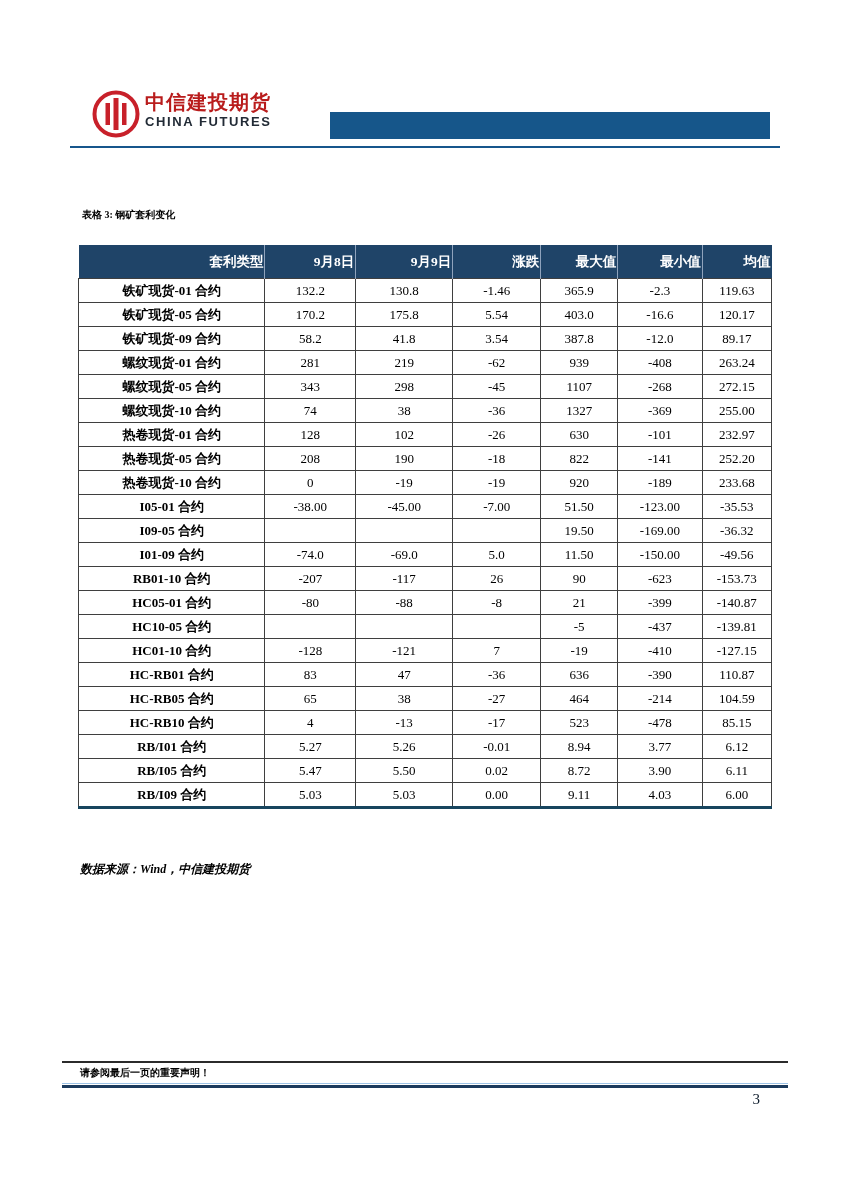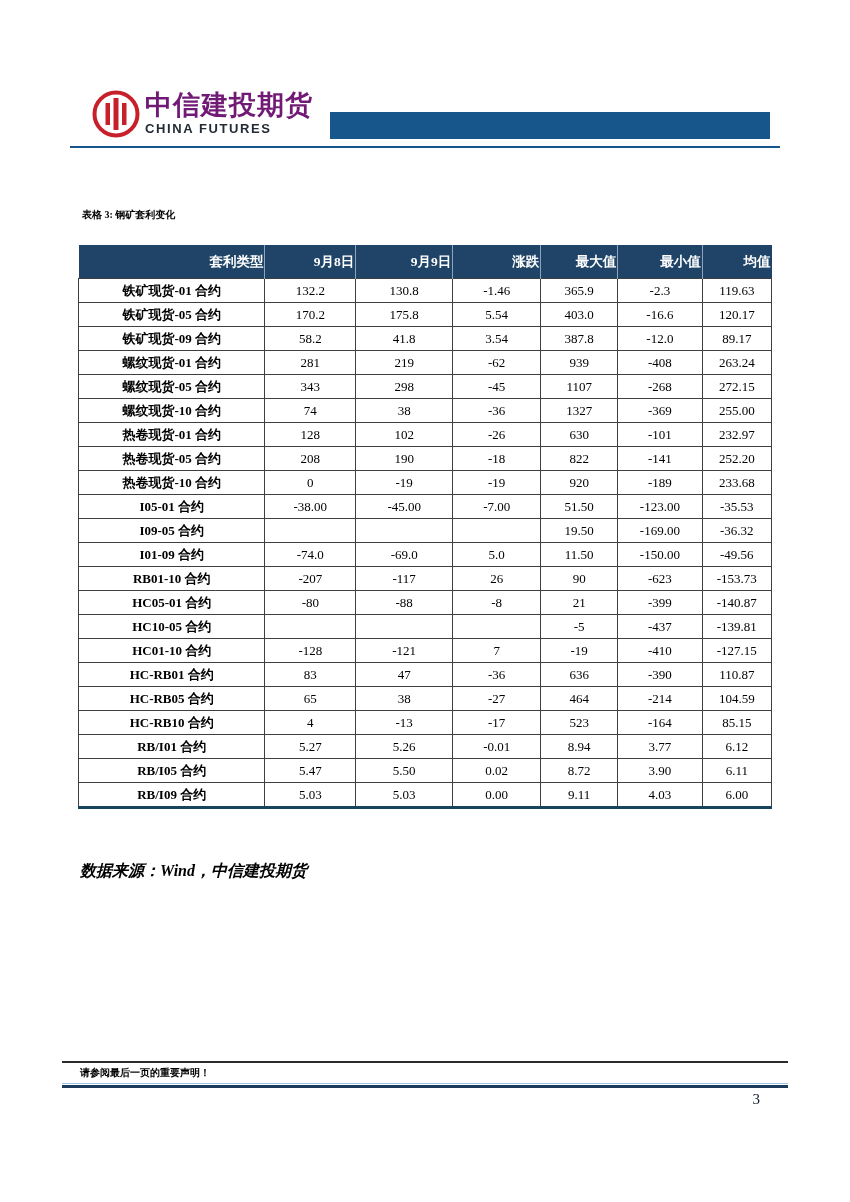--- a/index.html
+++ b/index.html
@@ -13,21 +13,21 @@
   }
   .page{position:absolute;inset:0;}
 
   
   .logo-circle{
     position:absolute;left:92px;top:90px;width:48px;height:48px;
   }
   .brand{position:absolute;left:145px;top:92px;line-height:1;}
   .brand-cn{
     font-family:"Liberation Sans","DejaVu Sans",sans-serif;
-    font-weight:bold;font-size:27px;letter-spacing:1px;color:#701a75;
+    font-weight:bold;font-size:20px;letter-spacing:1px;color:#b91c1c;
   }
   .brand-en{
     font-family:"Liberation Sans","DejaVu Sans",sans-serif;
     font-weight:bold;font-size:13px;letter-spacing:1.6px;color:#222b36;
     margin-top:3px;
   }
   .header-bar{
     position:absolute;left:330px;top:112px;width:440px;height:27px;
     background:#16568A;
   }
@@ -62,21 +62,21 @@
   table.data tbody td{
     height:23px;text-align:center;vertical-align:middle;
     border:1px solid #3f3f3f;color:#000;
     padding:0 2px;overflow:hidden;white-space:nowrap;
   }
   table.data tbody td.label{font-weight:bold;}
   table.data tbody tr:last-child td{border-bottom:none;}
   .data-table-wrap{border-bottom:3px solid #17455E;}
   .source-note{
     position:absolute;left:80px;top:861px;
-    font-size:16px;font-weight:bold;font-style:italic;color:#000;
+    font-size:12px;font-weight:bold;font-style:italic;color:#000;
   }
 
   
   .footer-rule-top{
     position:absolute;left:62px;top:1061px;width:726px;height:2px;background:#2b2b2b;
   }
   .disclaimer{
     position:absolute;left:80px;top:1066px;
     font-size:10px;font-weight:bold;color:#000;
   }
@@ -295,21 +295,21 @@
             <td>464</td>
             <td>-214</td>
             <td>104.59</td>
           </tr>
           <tr>
             <td class="label">HC-RB10 合约</td>
             <td>4</td>
             <td>-13</td>
             <td>-17</td>
             <td>523</td>
-            <td>-164</td>
+            <td>-478</td>
             <td>85.15</td>
           </tr>
           <tr>
             <td class="label">RB/I01 合约</td>
             <td>5.27</td>
             <td>5.26</td>
             <td>-0.01</td>
             <td>8.94</td>
             <td>3.77</td>
             <td>6.12</td>

